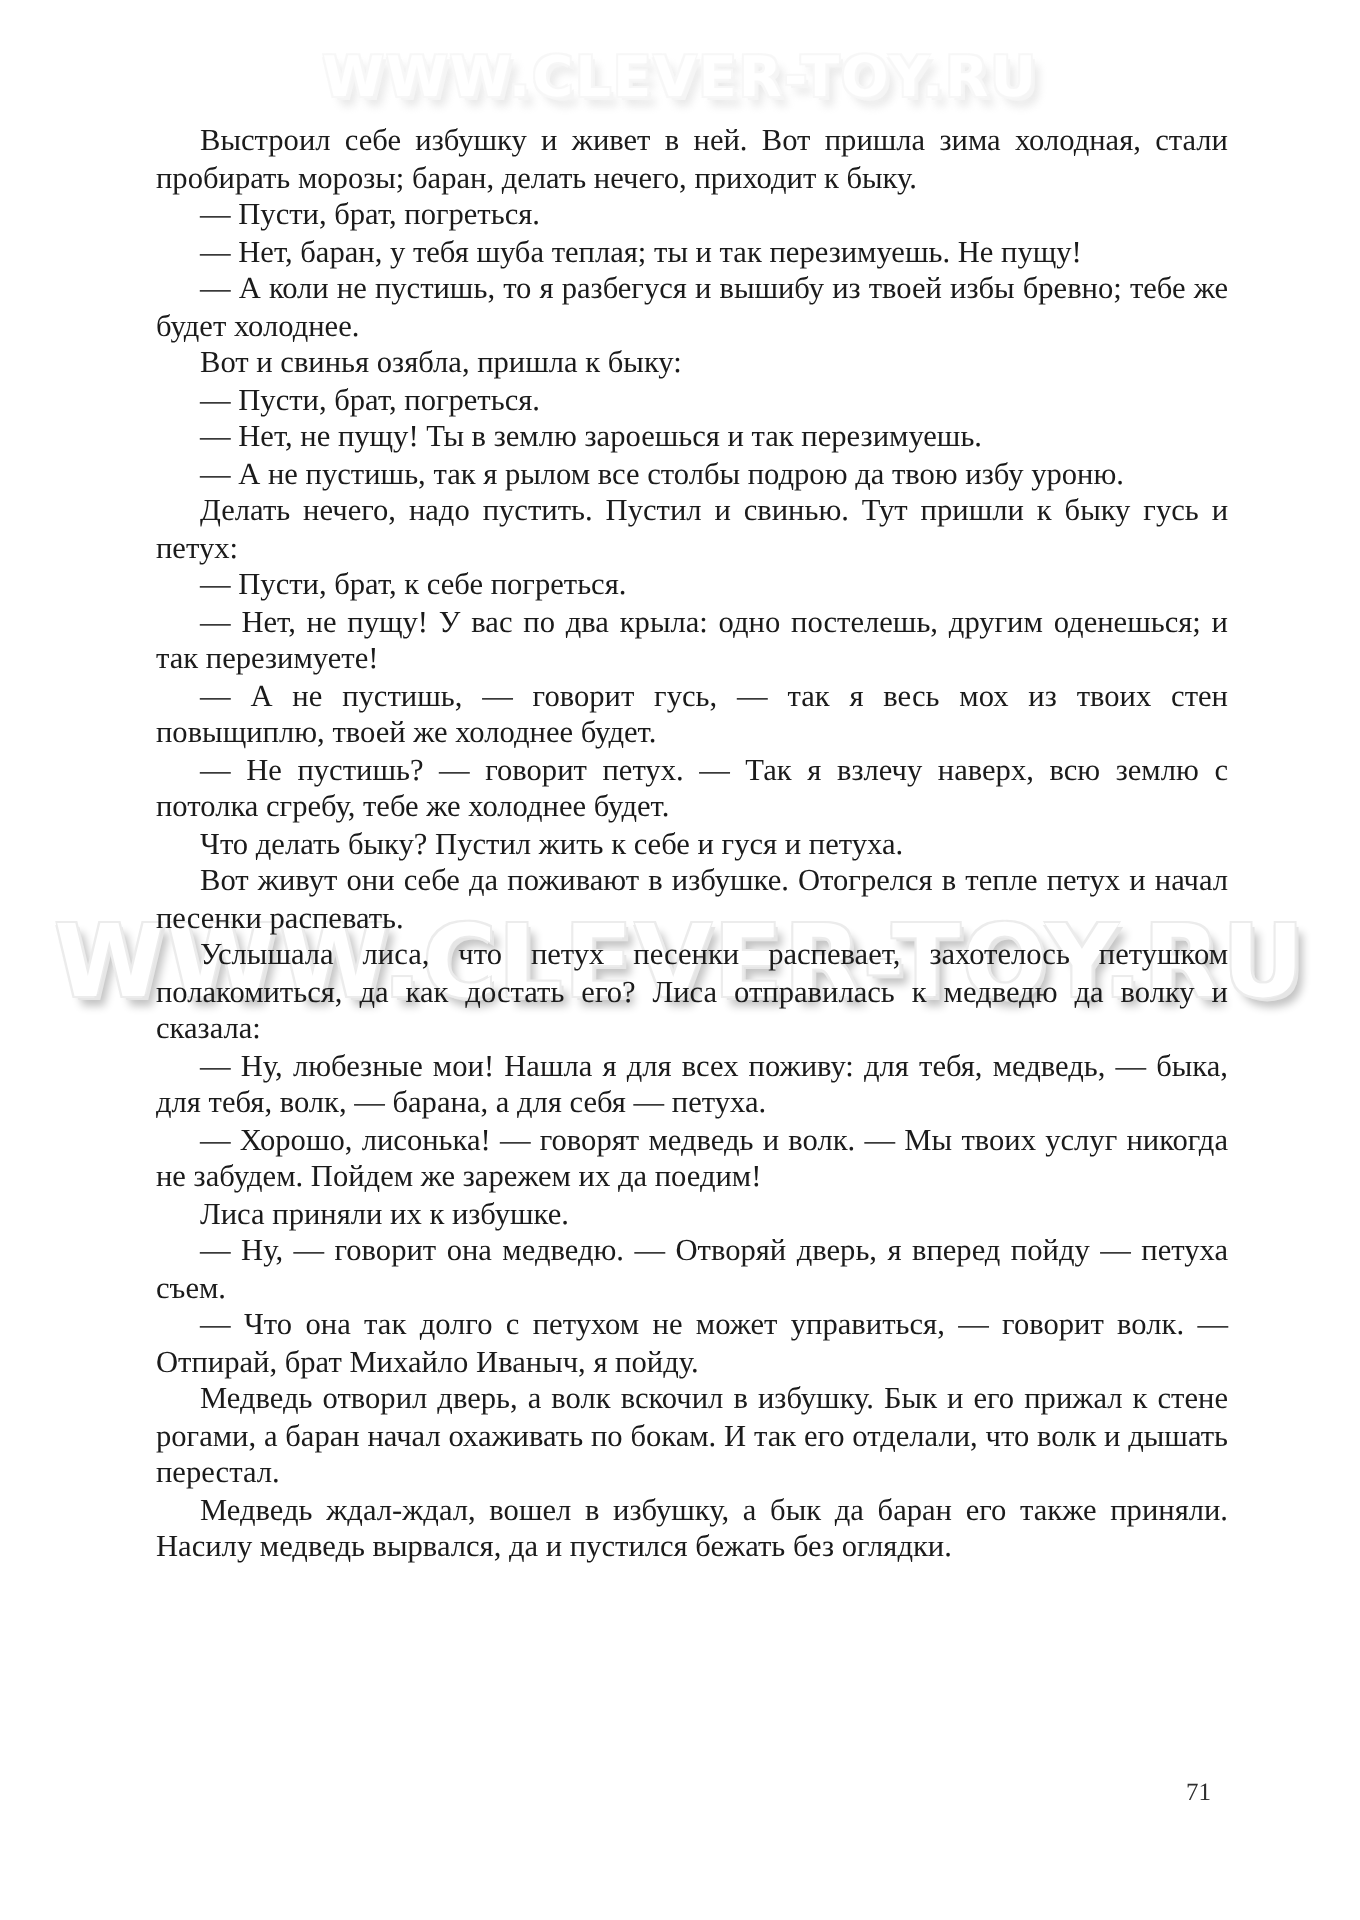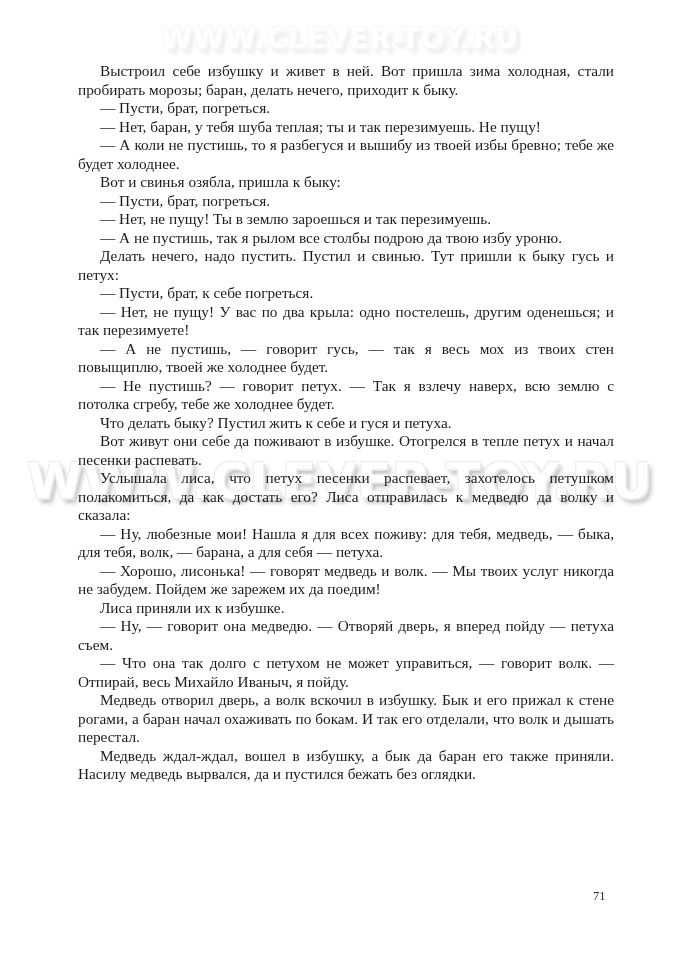--- a/index.html
+++ b/index.html
@@ -97,20 +97,20 @@
     <p>— Нет, не пущу! У вас по два крыла: одно постелешь, другим оденешься; и так перезимуете!</p>
     <p>— А не пустишь, — говорит гусь, — так я весь мох из твоих стен повыщиплю, твоей же холоднее будет.</p>
     <p>— Не пустишь? — говорит петух. — Так я взлечу наверх, всю землю с потолка сгребу, тебе же холоднее будет.</p>
     <p>Что делать быку? Пустил жить к себе и гуся и петуха.</p>
     <p>Вот живут они себе да поживают в избушке. Отогрелся в тепле петух и начал песенки распевать.</p>
     <p>Услышала лиса, что петух песенки распевает, захотелось петушком полакомиться, да как достать его? Лиса отправилась к медведю да волку и сказала:</p>
     <p>— Ну, любезные мои! Нашла я для всех поживу: для тебя, медведь, — быка, для тебя, волк, — барана, а для себя — петуха.</p>
     <p>— Хорошо, лисонька! — говорят медведь и волк. — Мы твоих услуг никогда не забудем. Пойдем же зарежем их да поедим!</p>
     <p>Лиса приняли их к избушке.</p>
     <p>— Ну, — говорит она медведю. — Отворяй дверь, я вперед пойду — петуха съем.</p>
-    <p>— Что она так долго с петухом не может управиться, — говорит волк. — Отпирай, весь Михайло Иваныч, я пойду.</p>
+    <p>— Что она так долго с петухом не может управиться, — говорит волк. — Отпирай, брат Михайло Иваныч, я пойду.</p>
     <p>Медведь отворил дверь, а волк вскочил в избушку. Бык и его прижал к стене рогами, а баран начал охаживать по бокам. И так его отделали, что волк и дышать перестал.</p>
     <p>Медведь ждал-ждал, вошел в избушку, а бык да баран его также приняли. Насилу медведь вырвался, да и пустился бежать без оглядки.</p>
   </div>
 
   <div class="page-number">71</div>
 
 </div>
 
 </body></html>

